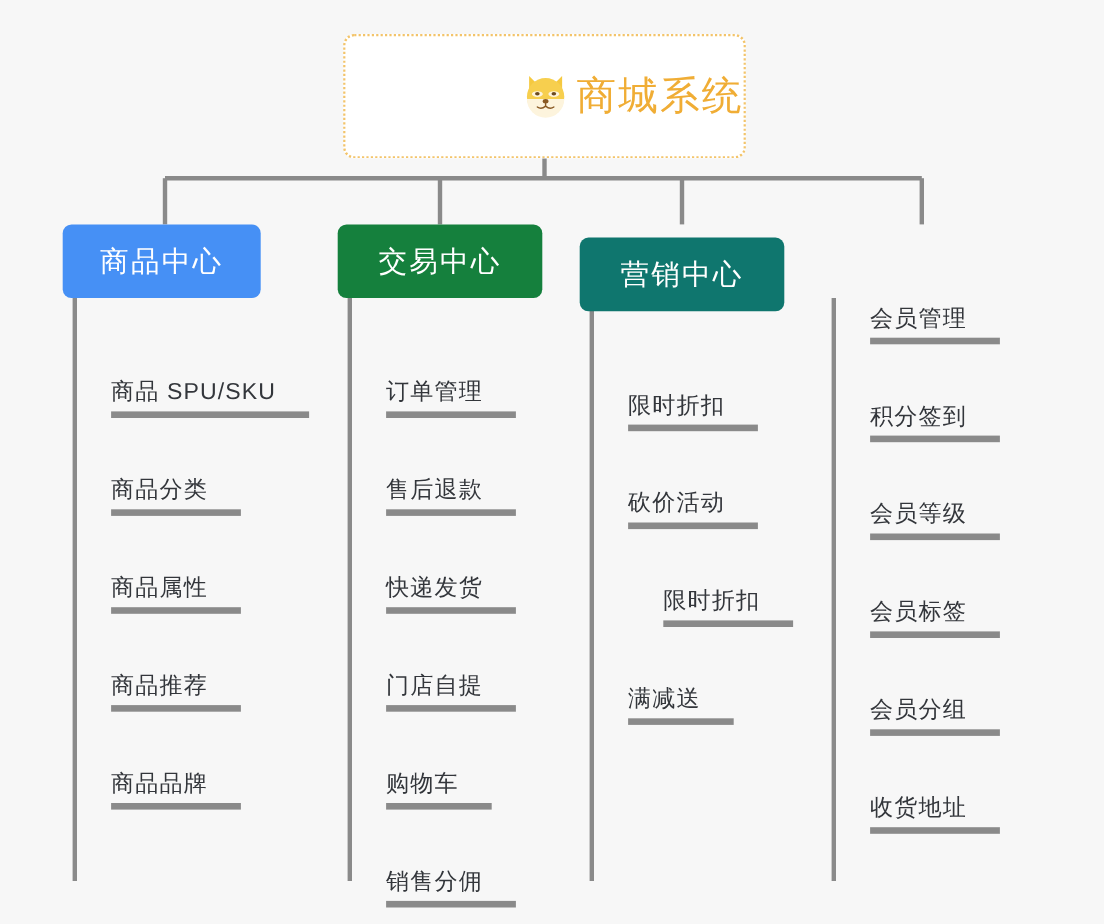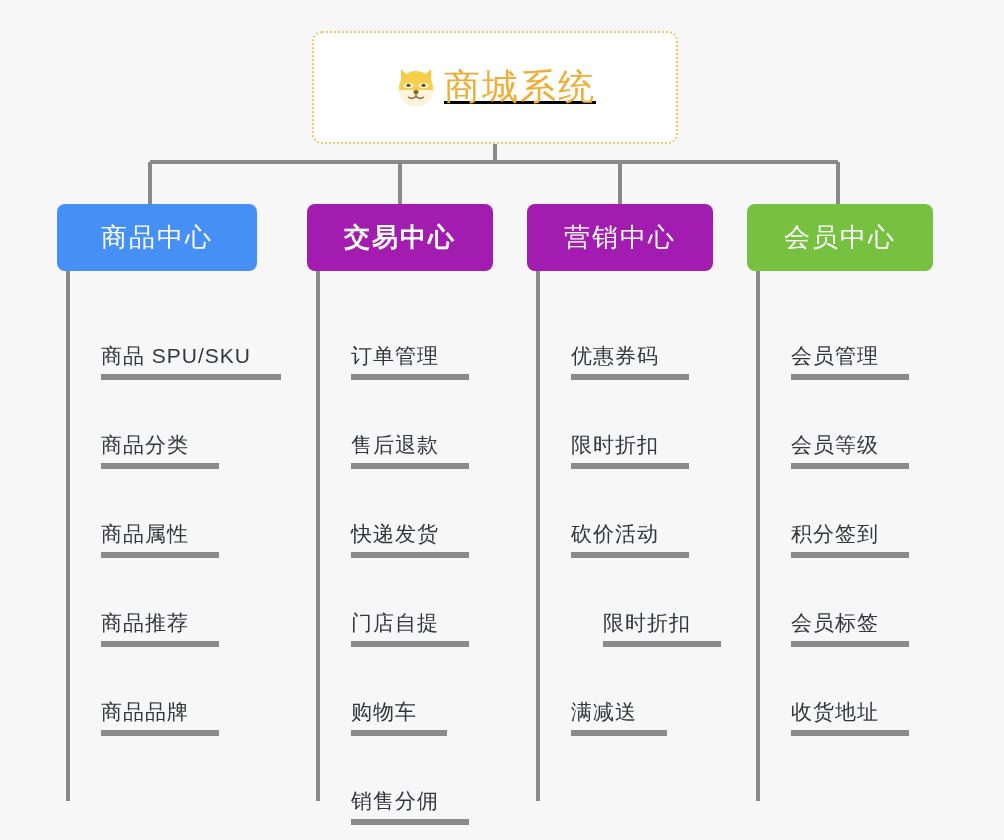--- a/index.html
+++ b/index.html
@@ -27,23 +27,22 @@
     left: 312px;
     top: 31px;
     width: 366px;
     height: 113px;
     box-sizing: border-box;
     background: #ffffff;
     border: 2px dotted #f3c46a;
     border-radius: 10px;
     display: flex;
     align-items: center;
-    justify-content: center;
+    justify-content: flex-end;
     gap: 4px;
-    text-decoration: underline;
   }
   .root-icon {
     font-size: 40px;
     line-height: 1;
     display: block;
     width: 46px;
     height: 46px;
     position: relative;
   }
   
@@ -75,21 +74,21 @@
     position: absolute;
     top: 204px;
     width: 200px;
   }
   .branch-0 { left: 57px; }
   .branch-1 { left: 307px; }
   .branch-2 { left: 527px; }
   .branch-3 { left: 747px; }
 
   .branch-header {
-    width: 200px;
+    width: 180px;
     height: 67px;
     border-radius: 8px;
     display: flex;
     align-items: center;
     justify-content: center;
     color: #ffffff;
     font-size: 26px;
     letter-spacing: 2px;
     box-sizing: border-box;
   }
@@ -183,21 +182,21 @@
       <li class="leaf-item">
           <span class="leaf-label" style="border-bottom-color: rgb(138, 138, 138);">商品推荐</span>
         </li>
       <li class="leaf-item">
           <span class="leaf-label" style="border-bottom-color: rgb(138, 138, 138);">商品品牌</span>
         </li>
     </ul>
   </div>
 
   <div class="branch branch-1">
-    <div class="branch-header" style="background: #a21caf; font-weight: bold;">
+    <div class="branch-header" style="background: #15803d;">
       <span>交易中心</span>
     </div>
     <ul class="leaf-list">
       <li class="leaf-item">
           <span class="leaf-label" style="border-bottom-color: rgb(138, 138, 138);">订单管理</span>
         </li>
       <li class="leaf-item">
           <span class="leaf-label" style="border-bottom-color: rgb(138, 138, 138);">售后退款</span>
         </li>
       <li class="leaf-item">
@@ -209,58 +208,55 @@
       <li class="leaf-item">
           <span class="leaf-label" style="border-bottom-color: rgb(138, 138, 138);">购物车</span>
         </li>
       <li class="leaf-item">
           <span class="leaf-label" style="border-bottom-color: rgb(138, 138, 138);">销售分佣</span>
         </li>
     </ul>
   </div>
 
   <div class="branch branch-2">
-    <div class="branch-header" style="background: #a21caf;">
+    <div class="branch-header" style="background: #0f766e; margin-top: 12px;">
       <span>营销中心</span>
     </div>
     <ul class="leaf-list">
       <li class="leaf-item">
-          <span class="leaf-label" style="border-bottom-color: rgb(138, 138, 138);">优惠券码</span>
-        </li>
-      <li class="leaf-item">
           <span class="leaf-label" style="border-bottom-color: rgb(138, 138, 138);">限时折扣</span>
         </li>
       <li class="leaf-item">
           <span class="leaf-label" style="border-bottom-color: rgb(138, 138, 138);">砍价活动</span>
         </li>
       <li class="leaf-item">
           <span class="leaf-label" style="border-bottom-color: rgb(138, 138, 138); margin-left: 32px;">限时折扣</span>
         </li>
       <li class="leaf-item">
           <span class="leaf-label" style="border-bottom-color: rgb(138, 138, 138);">满减送</span>
         </li>
     </ul>
   </div>
 
   <div class="branch branch-3">
-    <div class="branch-header" style="background: rgb(118, 193, 63);">
-      <span>会员中心</span>
-    </div>
     <ul class="leaf-list">
       <li class="leaf-item">
           <span class="leaf-label" style="border-bottom-color: rgb(138, 138, 138);">会员管理</span>
         </li>
       <li class="leaf-item">
+          <span class="leaf-label" style="border-bottom-color: rgb(138, 138, 138);">积分签到</span>
+        </li>
+      <li class="leaf-item">
           <span class="leaf-label" style="border-bottom-color: rgb(138, 138, 138);">会员等级</span>
         </li>
       <li class="leaf-item">
-          <span class="leaf-label" style="border-bottom-color: rgb(138, 138, 138);">积分签到</span>
-        </li>
-      <li class="leaf-item">
           <span class="leaf-label" style="border-bottom-color: rgb(138, 138, 138);">会员标签</span>
         </li>
       <li class="leaf-item">
+          <span class="leaf-label" style="border-bottom-color: rgb(138, 138, 138);">会员分组</span>
+        </li>
+      <li class="leaf-item">
           <span class="leaf-label" style="border-bottom-color: rgb(138, 138, 138);">收货地址</span>
         </li>
     </ul>
   </div>
 
 </div>
 
 </body></html>

